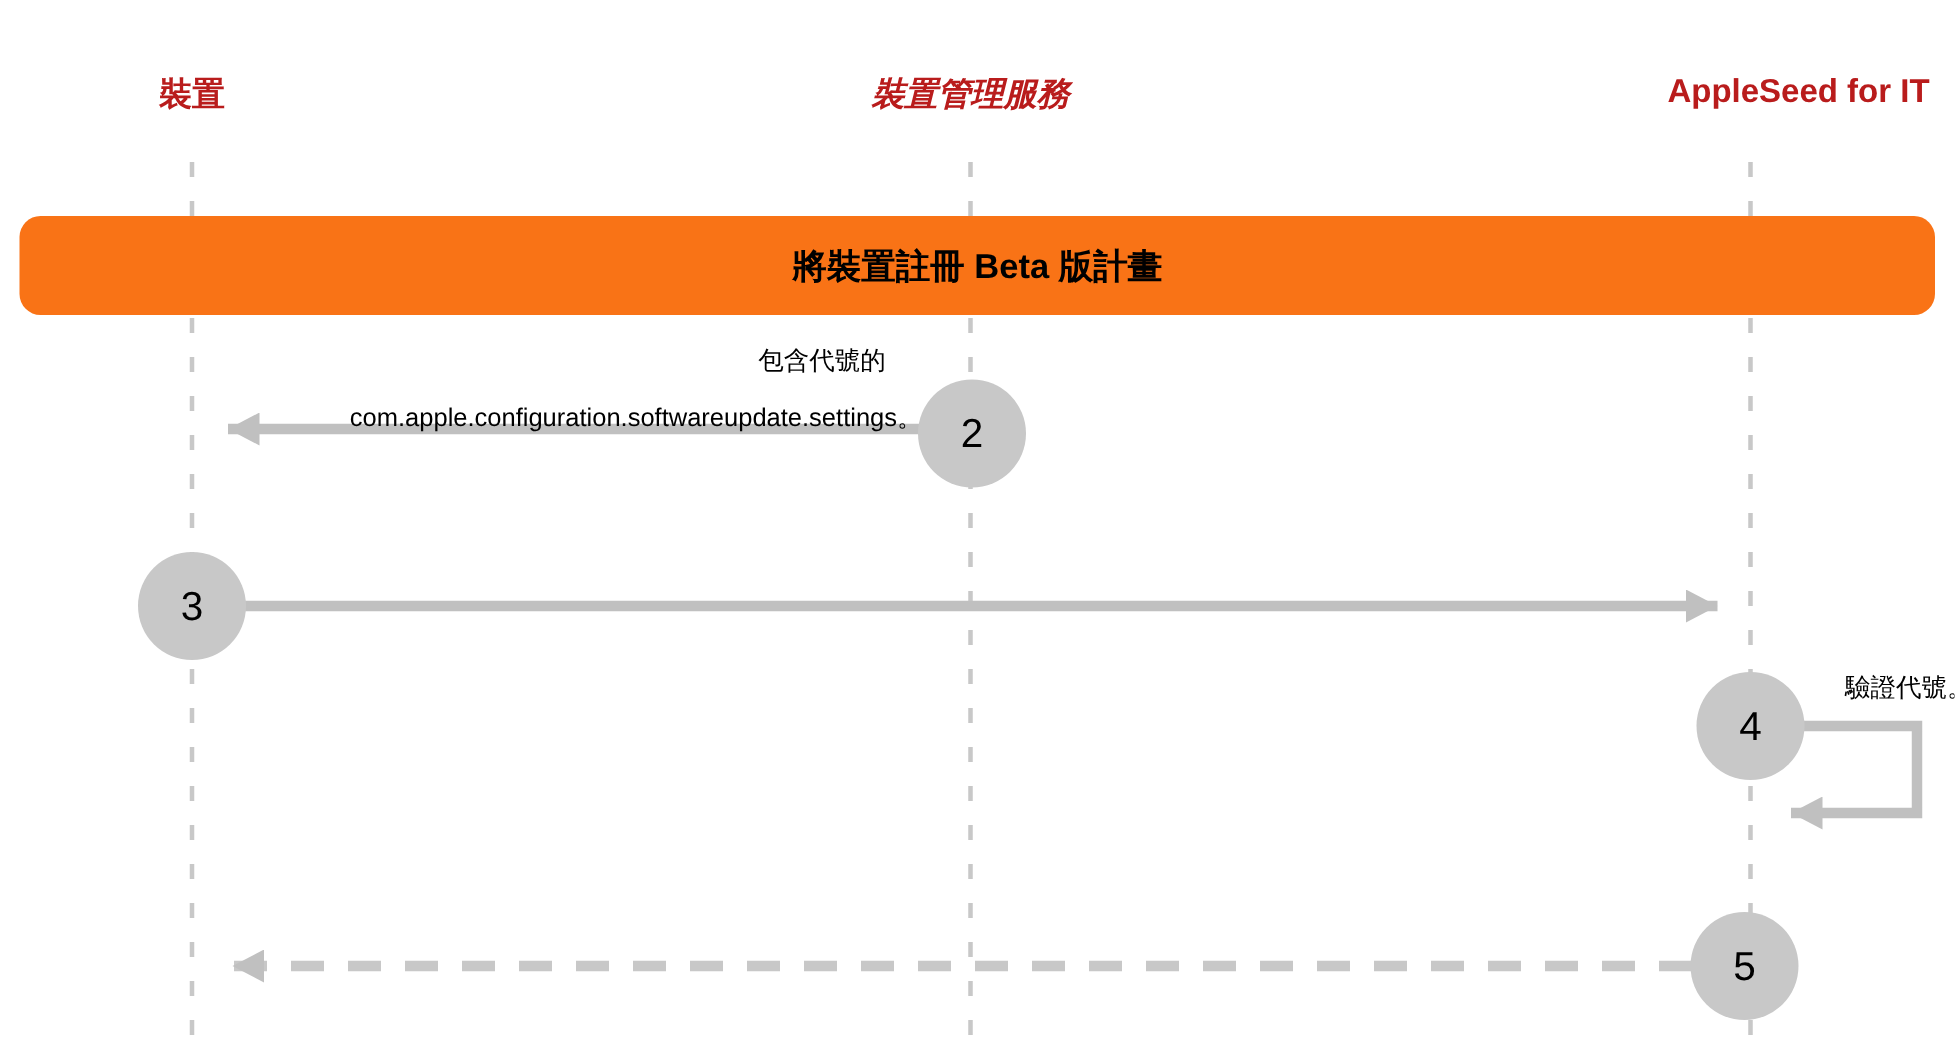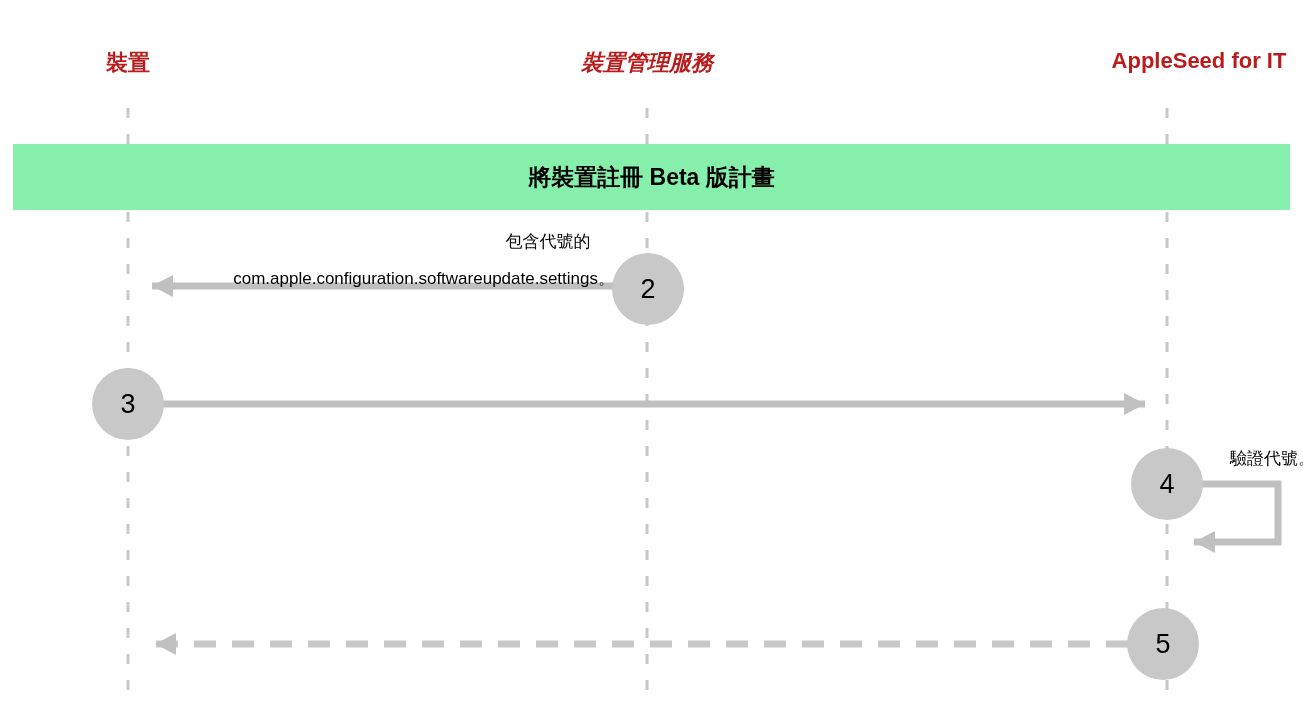--- a/index.html
+++ b/index.html
@@ -35,22 +35,22 @@
     white-space: nowrap;
     transform: translateX(-50%);
     letter-spacing: 0px;
   }
   .phase-banner {
     position: absolute;
     left: 13px;
     top: 144px;
     width: 1277px;
     height: 66px;
-    background: #86efac;
-    border-radius: 0;
+    background: #f97316;
+    border-radius: 14px;
     display: flex;
     align-items: center;
     justify-content: center;
   }
   .phase-banner-text {
     font-size: 23px;
     font-weight: bold;
     color: #000000;
     white-space: nowrap;
   }

